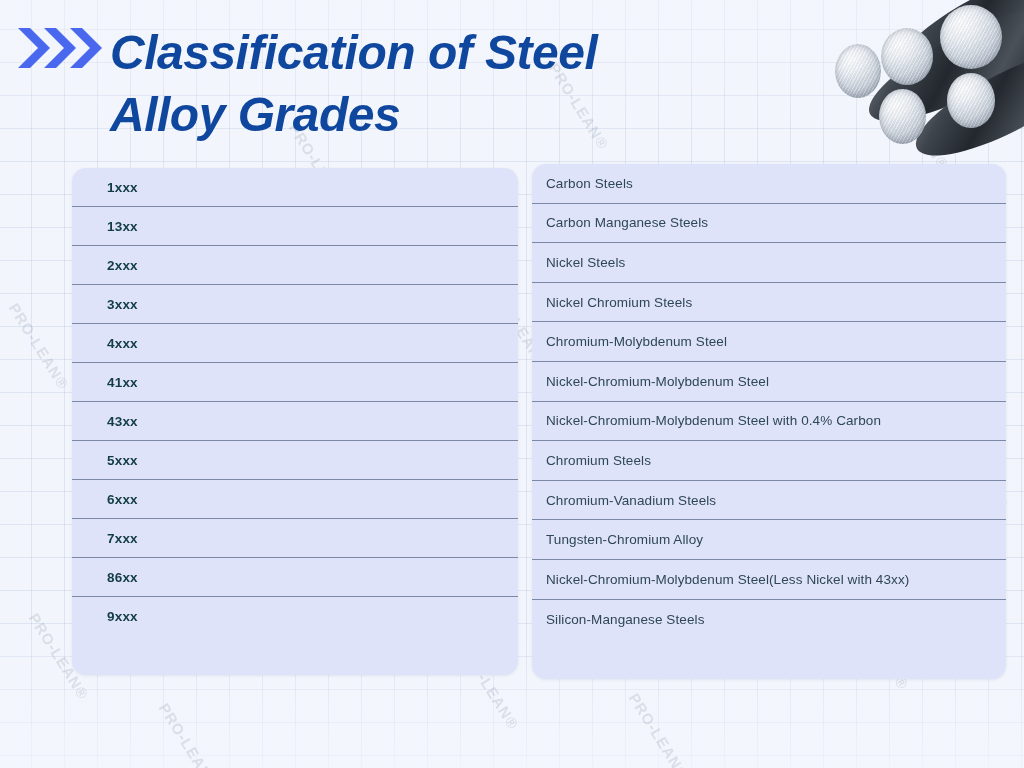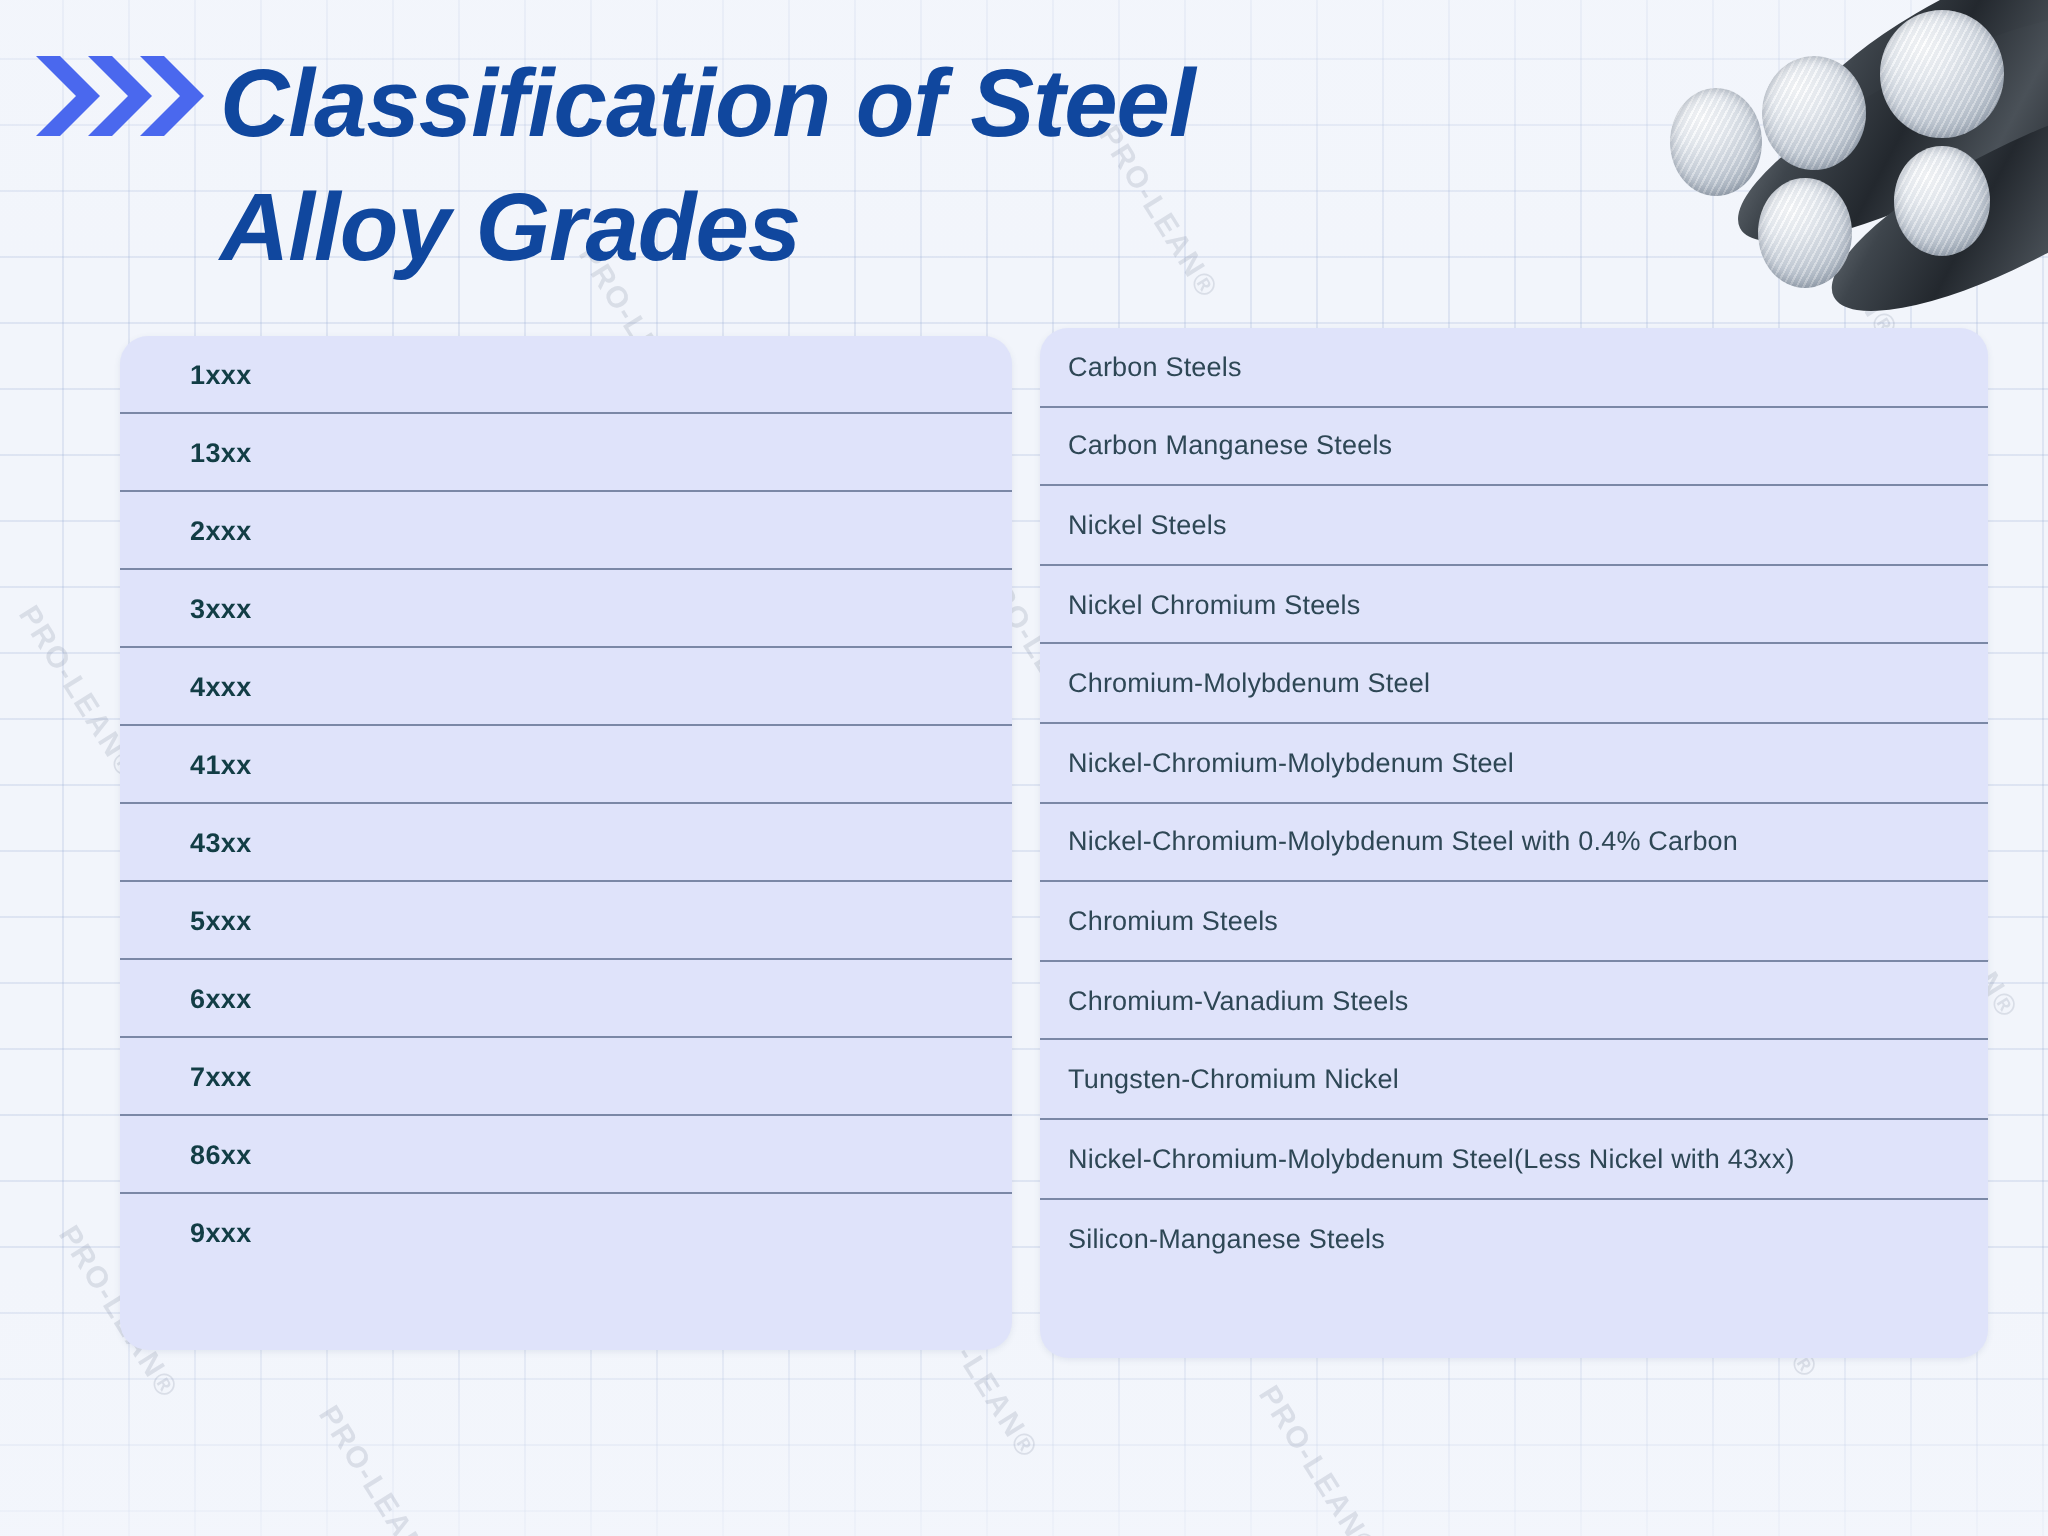--- a/index.html
+++ b/index.html
@@ -87,20 +87,21 @@
     box-shadow:inset 0 0 6px rgba(90,100,115,0.45);
   }
 
   
   .panel {
     position:absolute;
     background:#dfe3fa;
     border-radius:14px;
     overflow:hidden;
     box-shadow:0 1px 3px rgba(70,85,130,0.10);
+    margin-left:12px;
   }
   .panel-left  { left:60px;  top:168px; width:446px; height:507px; }
   .panel-right { left:520px; top:164px; width:474px; height:515px; }
 
   .row {
     position:relative;
     display:flex;
     align-items:center;
     border-bottom:1.3px solid #7b88a6;
   }
@@ -239,21 +240,21 @@
       <div class="row">
         <span class="desc-text">Nickel-Chromium-Molybdenum Steel with 0.4% Carbon</span>
       </div>
       <div class="row">
         <span class="desc-text">Chromium Steels</span>
       </div>
       <div class="row">
         <span class="desc-text">Chromium-Vanadium Steels</span>
       </div>
       <div class="row">
-        <span class="desc-text">Tungsten-Chromium Nickel</span>
+        <span class="desc-text">Tungsten-Chromium Alloy</span>
       </div>
       <div class="row">
         <span class="desc-text">Nickel-Chromium-Molybdenum Steel(Less Nickel with 43xx)</span>
       </div>
       <div class="row">
         <span class="desc-text">Silicon-Manganese Steels</span>
       </div>
     </div>
 
 </div>

